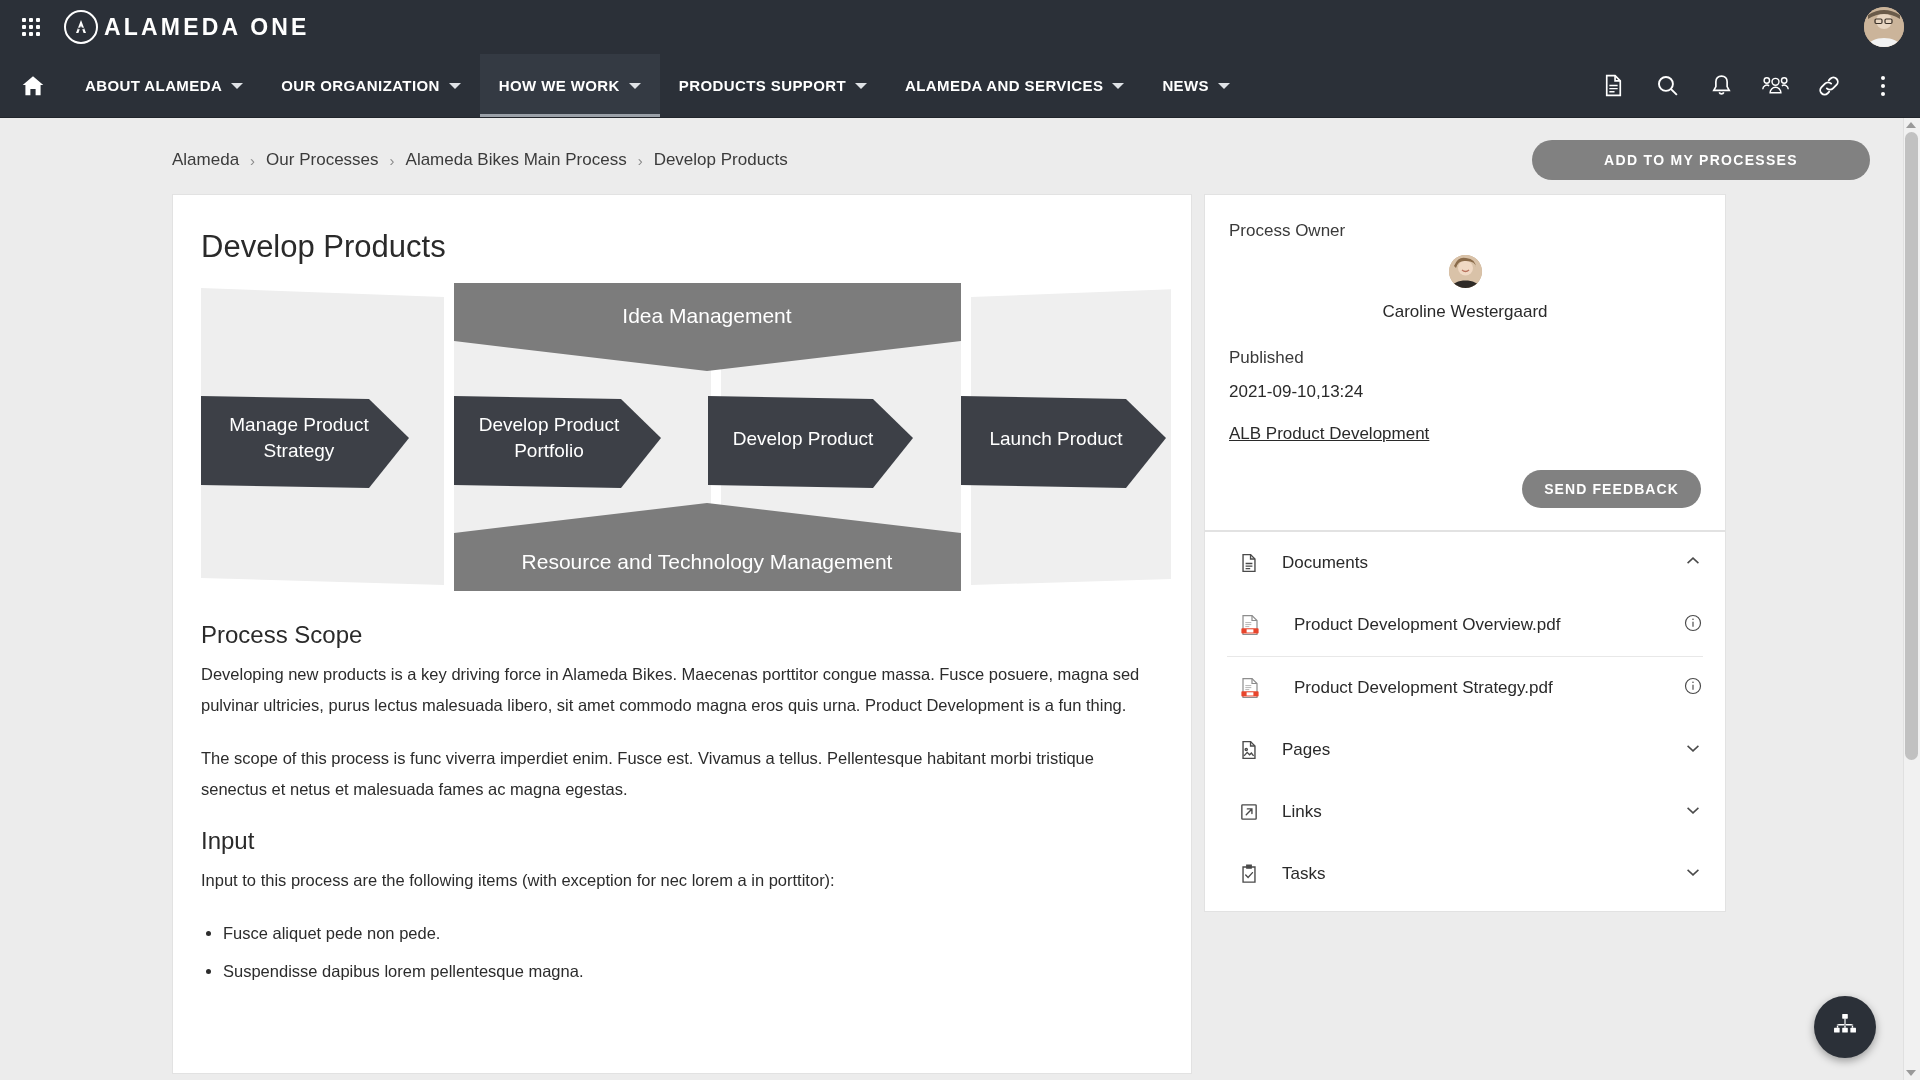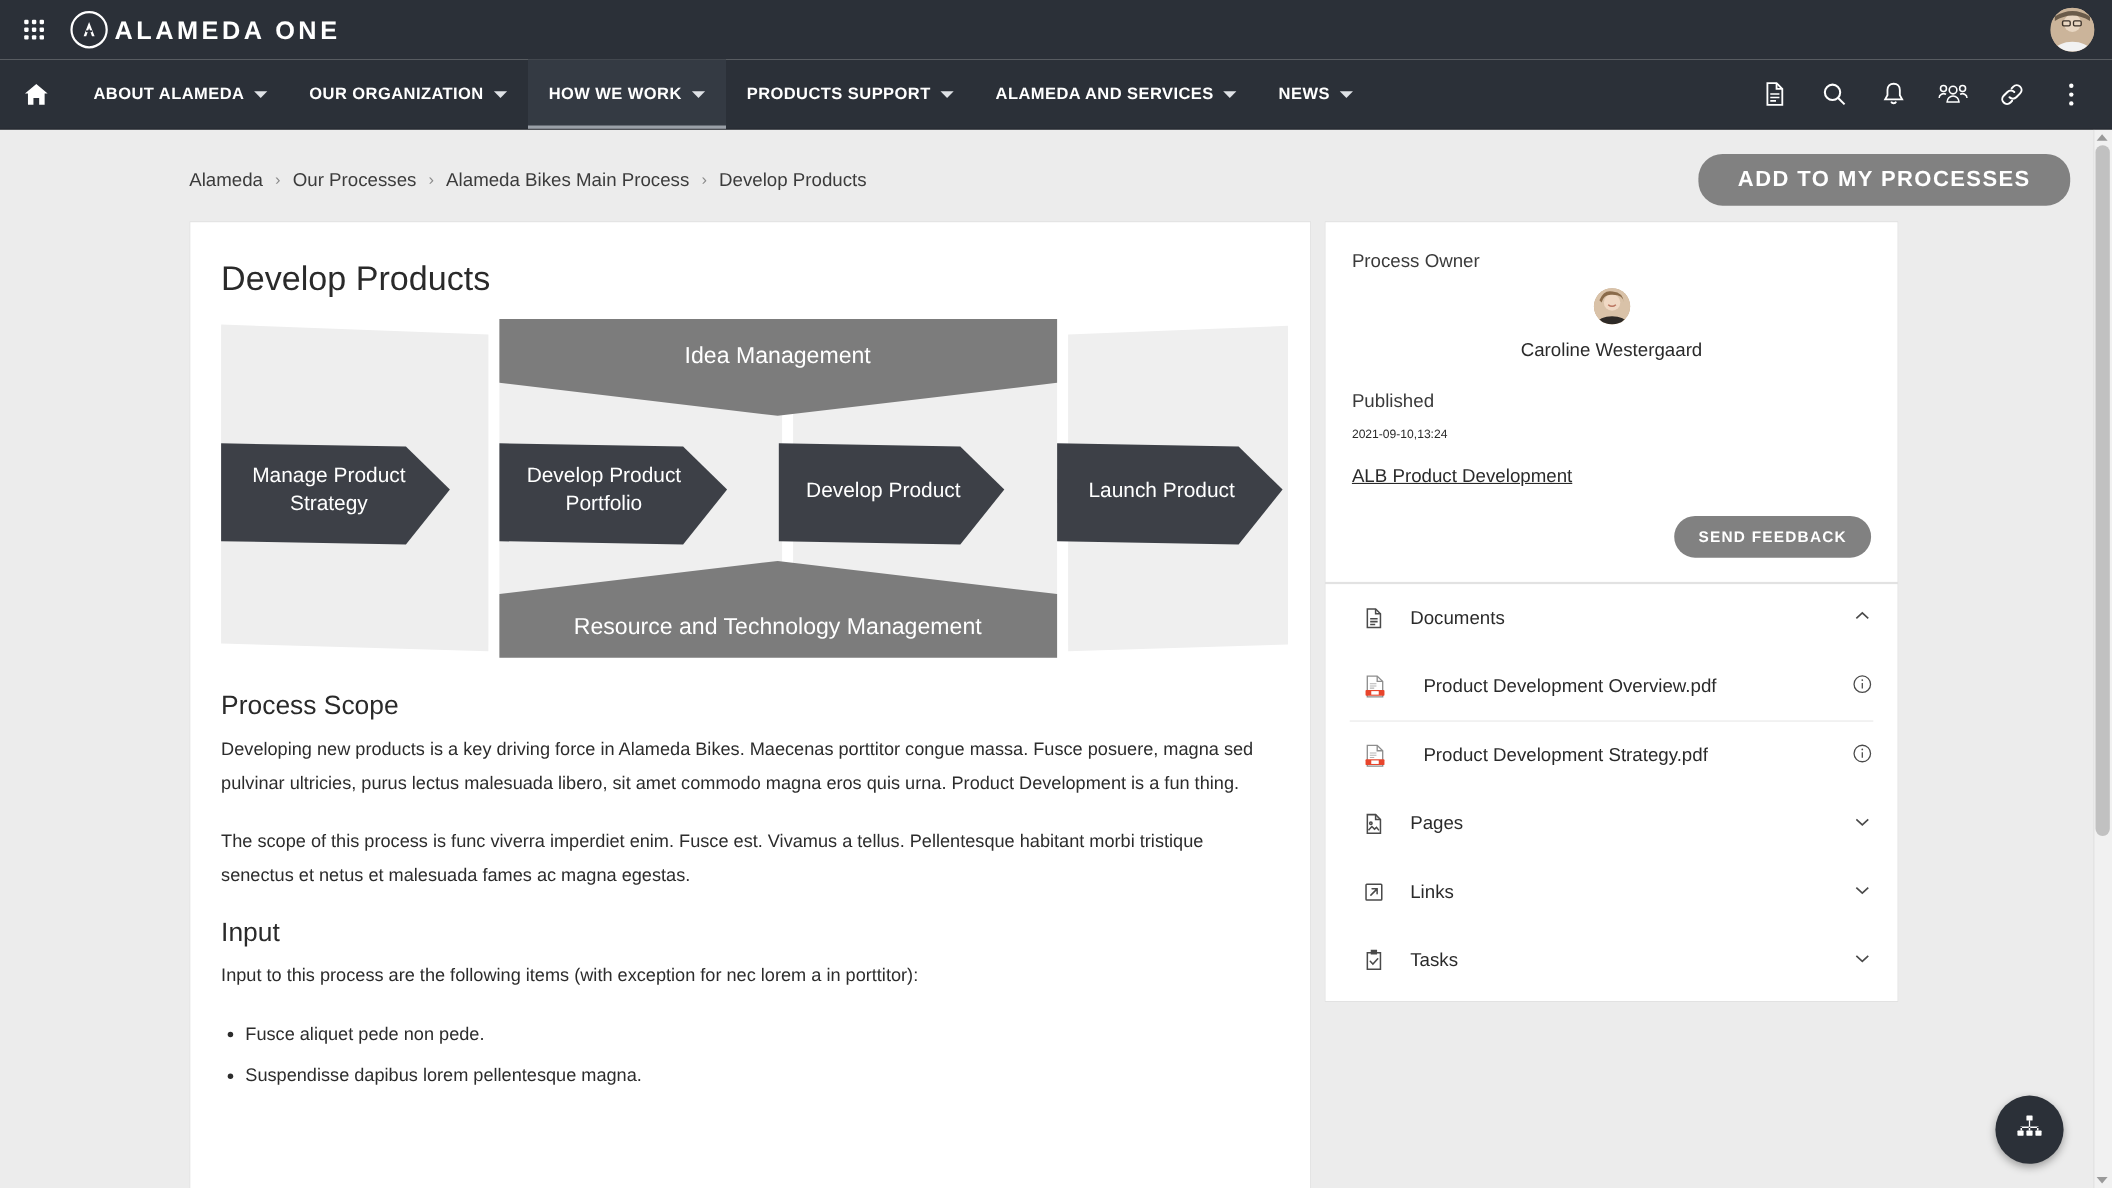--- a/index.html
+++ b/index.html
@@ -54,28 +54,28 @@
   .kebab { display:flex; flex-direction:column; gap:4px; align-items:center; }
   .kebab i { width: 4px; height: 4px; border-radius:50%; background:#fff; display:block; }
 
   
   .page {
     position: relative; height: calc(1080px - 118px);
     background: #ececec; overflow: hidden;
   }
   .crumbbar {
     display: flex; align-items: center; justify-content: space-between;
-    padding: 22px 38px 14px 172px;
+    padding: 22px 50px 14px 172px;
   }
   .crumbs { display: flex; align-items: center; gap: 11px; font-size: 17px; color: #3b3b3b; }
   .crumbs .c { cursor: pointer; }
   .crumbs .sep { color: #8a8a8a; font-size: 15px; }
   .btn-pill {
     background: #818181; color: #fff; border: none; border-radius: 22px;
-    font-size: 20px; font-weight: bold; letter-spacing: 1.3px;
+    font-size: 14px; font-weight: bold; letter-spacing: 1.3px;
     padding: 12px 26px; cursor: pointer; font-family: "Liberation Sans", sans-serif;
     min-width: 338px;
   }
 
   .columns { display: flex; gap: 12px; padding: 0 66px 0 172px; align-items: flex-start; }
   .card { background: #fff; border: 1px solid #e2e2e2; }
   .main-card { width: 1020px; padding: 34px 28px 30px 28px; min-height: 880px; }
   .side-col { width: 522px; display: flex; flex-direction: column; gap: 0; }
 
   .page-title { font-size: 31px; color: #2a2a2a; font-weight: normal; margin-bottom: 18px; }
@@ -90,21 +90,21 @@
   ul.body { margin: 18px 0 0 22px; }
   ul.body li { font-size: 16.5px; line-height: 38px; color: #2c2c2c; }
 
   
   .panel { background:#fff; border:1px solid #e2e2e2; }
   .panel-owner { padding: 26px 24px 22px 24px; }
   .lbl { font-size: 17px; color: #3a3a3a; margin-bottom: 14px; }
   .owner-row { display:flex; align-items:center; gap: 14px; margin-bottom: 26px; flex-direction: column; }
   .owner-av { width: 33px; height: 33px; border-radius:50%; overflow:hidden; background:#c4a98c; flex:none; }
   .owner-name { font-size: 17px; color: #2a2a2a; }
-  .val { font-size: 11px; color: #2a2a2a; margin-bottom: 22px; }
+  .val { font-size: 17px; color: #2a2a2a; margin-bottom: 22px; }
   .link { font-size: 17px; color: #2a2a2a; text-decoration: underline; cursor:pointer; display:inline-block; margin-bottom: 26px;}
   .feedback-wrap { display:flex; justify-content:flex-end; }
   .btn-feedback {
     background:#818181; color:#fff; border:none; border-radius:20px;
     font-size:14px; font-weight:bold; letter-spacing:1.1px; padding: 11px 22px; cursor:pointer;
     font-family: "Liberation Sans", sans-serif;
   }
 
   .panel-docs { padding: 0 0 6px 0; }
   .acc-head, .doc-row {

